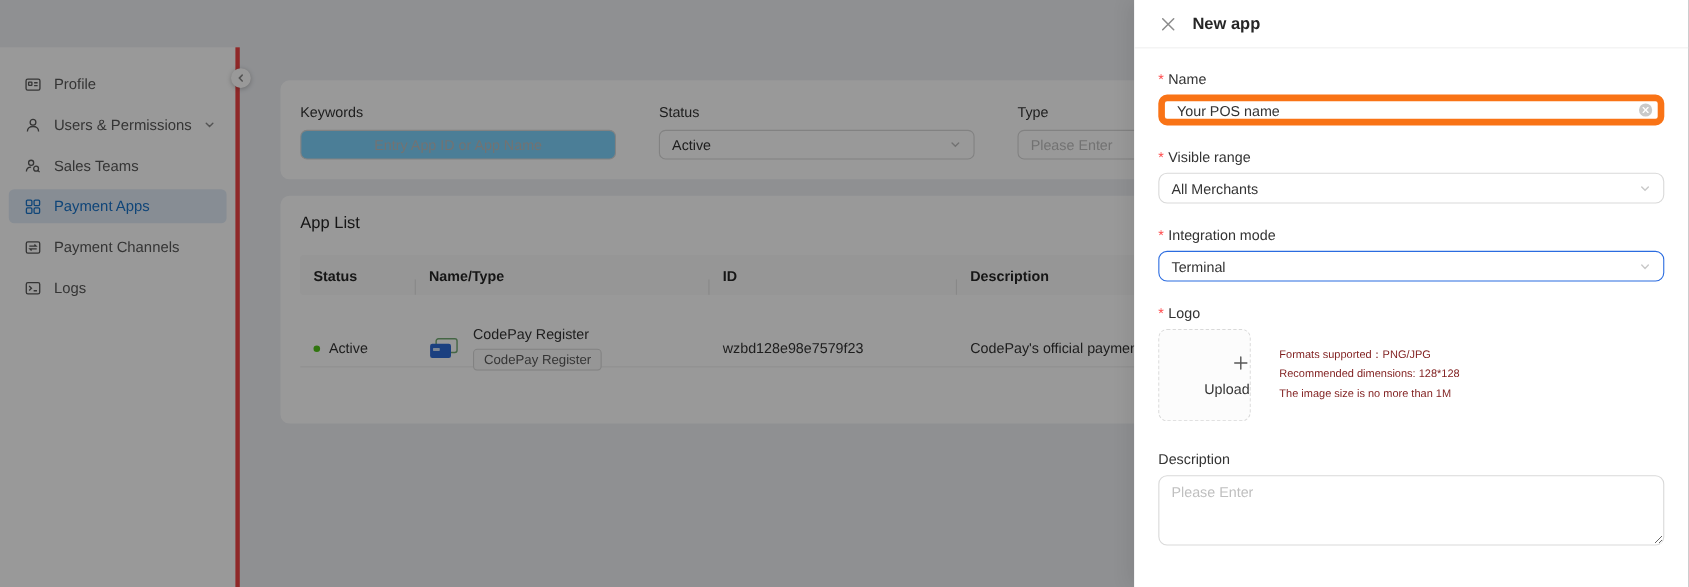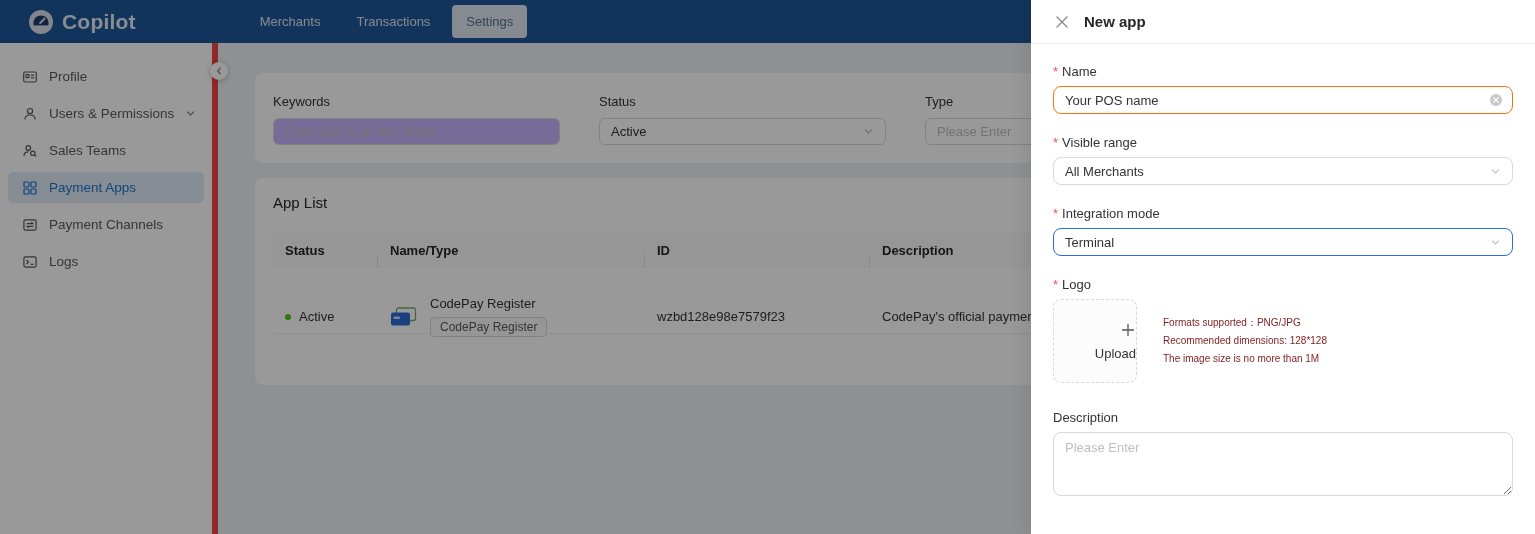--- a/index.html
+++ b/index.html
@@ -10,38 +10,38 @@
   .navbar { position:absolute; top:0; left:0; right:0; height:43px; background:#1f5799;
             display:flex; align-items:center; padding:0 28px; z-index:10; }
   .brand { display:flex; align-items:center; gap:8px; }
   .brand-text { color:#e3ebf4; font-size:21px; font-weight:bold; letter-spacing:.2px; }
   .nav-items { display:flex; align-items:center; margin-left:110px; gap:8px; height:100%; }
   .nav-item { color:#dce5ef; font-size:13px; padding:9px 14px; border-radius:4px; cursor:pointer; }
   .nav-item.active { background:#dfe8f2; color:#5a7089; }
 
   
   .sidebar { position:absolute; top:43px; left:0; bottom:0; width:218px; background:#fff;
-             border-right:6px solid #ef4444; padding-top:12px; z-index:10; }
+             border-right:4px solid #ef4444; padding-top:12px; z-index:10; }
   .side-item { display:flex; align-items:center; gap:11px; height:31px; margin:6px 8px;
                padding:0 14px; border-radius:5px; font-size:13.5px; color:#595959; cursor:pointer; }
   .side-item svg { flex:0 0 auto; }
   .side-item .lbl { flex:1 1 auto; white-space:nowrap; }
   .side-item.active { background:#e2ecf7; color:#1a73c9; }
   .collapse-btn { position:absolute; left:210px; top:62px; width:18px; height:18px; border-radius:50%;
                   background:#fff; box-shadow:0 1px 5px rgba(0,0,0,.25); display:flex; align-items:center;
                   justify-content:center; z-index:12; cursor:pointer; }
 
   
   .content { position:absolute; top:43px; left:218px; right:0; bottom:0; padding:30px 36px 0 37px; }
   .card { background:#fff; border-radius:8px; }
   .filter-card { height:90px; padding:21px 18px 0 18px; display:flex; gap:39px; }
   .fgroup { width:287px; }
   .flabel { font-size:13px; color:#333; margin-bottom:9px; }
   .finput { height:27px; width:100%; border:1px solid #d9d9d9; border-radius:6px; padding:0 11px;
-            font-size:13px; color:#333; background:#c4b5fd; font-family:"Liberation Sans",sans-serif; }
+            font-size:13px; color:#333; background:#7dd3fc; font-family:"Liberation Sans",sans-serif;text-align:center; }
   .finput::placeholder { color:#bfbfbf; }
   .fselect { height:27px; border:1px solid #d9d9d9; border-radius:6px; padding:0 11px; background:#fff;
              display:flex; align-items:center; justify-content:space-between; font-size:13px; color:#333; cursor:pointer; }
   .fselect .ph { color:#bfbfbf; }
 
   .list-card { margin-top:15px; height:207px; padding:16px 18px; overflow:hidden; }
   .list-title { font-size:15px; color:#262626; font-weight:500; }
   .table { margin-top:21px; min-width:1400px; }
   .thead { display:flex; background:#fafafa; height:36px; align-items:center; border-radius:2px; }
   .th { font-size:13px; font-weight:bold; color:#262626; padding:0 12px; position:relative; }
@@ -63,59 +63,41 @@
             box-shadow:-6px 0 16px rgba(0,0,0,.08); display:flex; flex-direction:column; }
   .drawer-header { height:44px; display:flex; align-items:center; gap:15px; padding:0 24px;
                    border-bottom:1px solid #f0f0f0; flex:0 0 auto; }
   .drawer-title { font-size:15px; font-weight:bold; color:#262626; }
   .close-btn { display:flex; align-items:center; cursor:pointer; }
   .drawer-body { padding:20px 22px 0 22px; overflow:hidden; }
   .dgroup { margin-bottom:21px; }
   .dlabel { font-size:13px; color:#333; margin-bottom:7px; }
   .req { color:#ff4d4f; margin-right:4px; }
   .dcontrol { position:relative; }
-  .dinput { width:100%; height:28px; border:1px solid #f97316; border-radius:8px; padding:0 30px 0 11px;
+  .dinput { width:100%; height:28px; border:6px solid #f97316; border-radius:8px; padding:0 30px 0 11px;
             font-size:13px; color:#333; font-family:"Liberation Sans",sans-serif; }
   .dselect { height:28px; border:1px solid #d9d9d9; border-radius:8px; padding:0 11px; display:flex;
              align-items:center; justify-content:space-between; font-size:13px; color:#333; background:#fff; cursor:pointer; }
   .dselect.focused { border:1.5px solid #2b6ce0; }
   .clear-ic { position:absolute; right:10px; top:7px; }
   .upload-row { display:flex; align-items:center; }
   .upload-box { width:84px; height:84px; border:1px dashed #d9d9d9; border-radius:8px; background:#fcfcfc;
                 display:flex; flex-direction:column; align-items:flex-end; justify-content:center; gap:8px; cursor:pointer; }
   .upload-label { font-size:13px; color:#333; }
   .hints { margin-left:26px; font-size:10px; color:#7f1d1d; line-height:18px; }
   .ta { width:100%; height:64px; border:1px solid #d9d9d9; border-radius:8px; padding:7px 11px;
         font-size:13px; color:#333; resize:vertical; font-family:"Liberation Sans",sans-serif; }
   .ta::placeholder { color:#bfbfbf; }
   .logo-group { margin-bottom:27px; }
 </style>
 </head>
 <body>
 
 <div class="app">
 
-  <header class="navbar">
-    <div class="brand">
-      <span style="display:flex;">
-        <svg width="26" height="26" viewBox="0 0 26 26">
-          <circle cx="13" cy="13" r="12" fill="#d9e2ec"></circle>
-          <path d="M5.8 16.5 a7.6 7.6 0 1 1 14.4 0 z" fill="#1d3b66"></path>
-          <line x1="12.2" y1="14" x2="16.6" y2="9.6" stroke="#d9e2ec" stroke-width="2" stroke-linecap="round"></line>
-          <path d="M7.5 17.5 h11" stroke="#d9e2ec" stroke-width="1.4"></path>
-        </svg>
-      </span>
-      <span class="brand-text">Copilot</span>
-    </div>
-    <nav class="nav-items">
-      <div class="nav-item">Merchants</div>
-      <div class="nav-item">Transactions</div>
-      <div class="nav-item active">Settings</div>
-    </nav>
-  </header>
 
   <aside class="sidebar">
     <div class="side-item">
       <span style="display:flex;">
         <svg width="16" height="16" viewBox="0 0 16 16" fill="none" stroke="currentColor" stroke-width="1.2">
           <rect x="1.7" y="3" width="12.6" height="10" rx="1.5"></rect>
           <rect x="4" y="5.6" width="3" height="3" rx="0.5"></rect>
           <line x1="9" y1="6.2" x2="12.2" y2="6.2"></line>
             <line x1="9" y1="8.8" x2="12.2" y2="8.8"></line>
         </svg>

